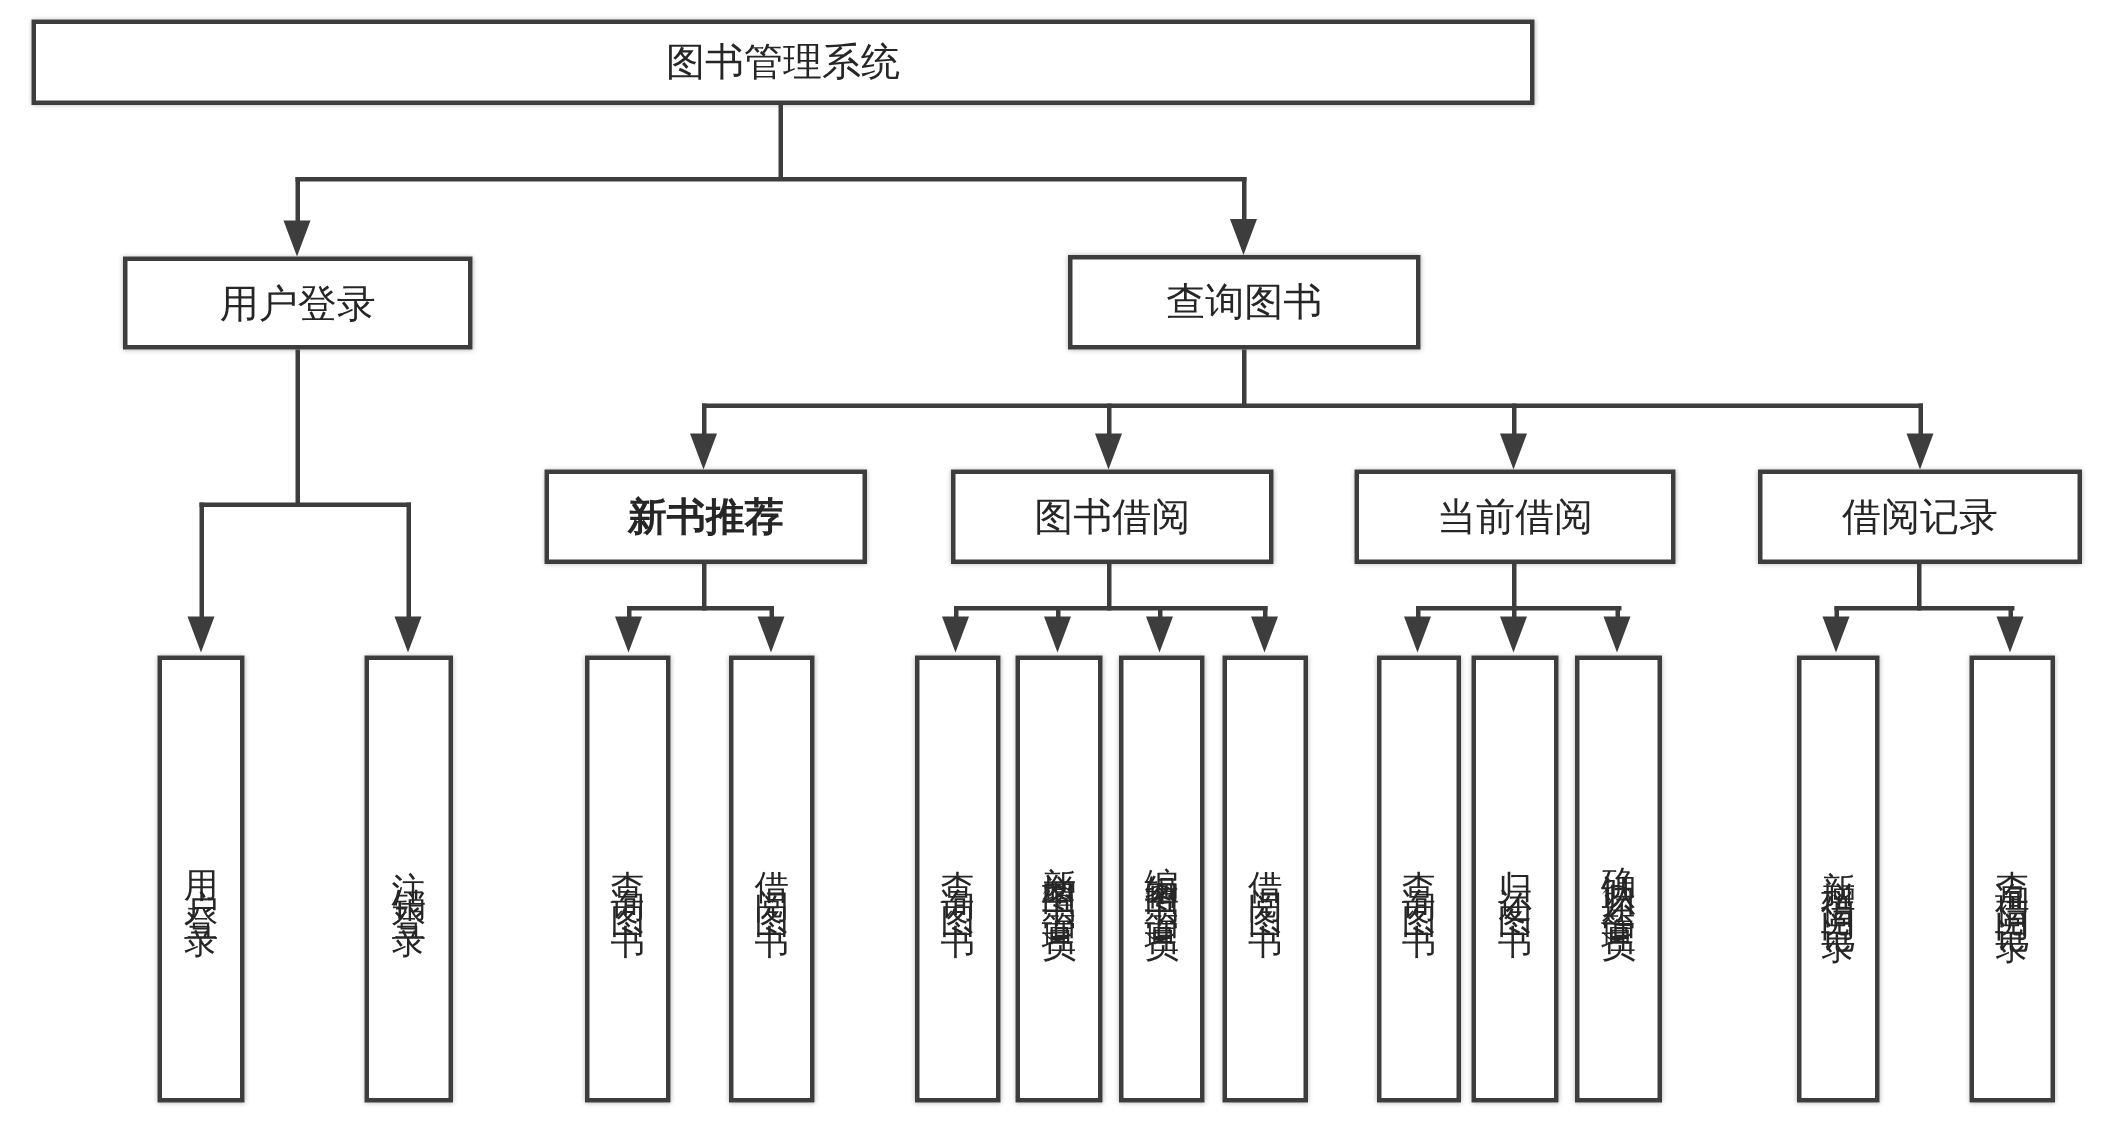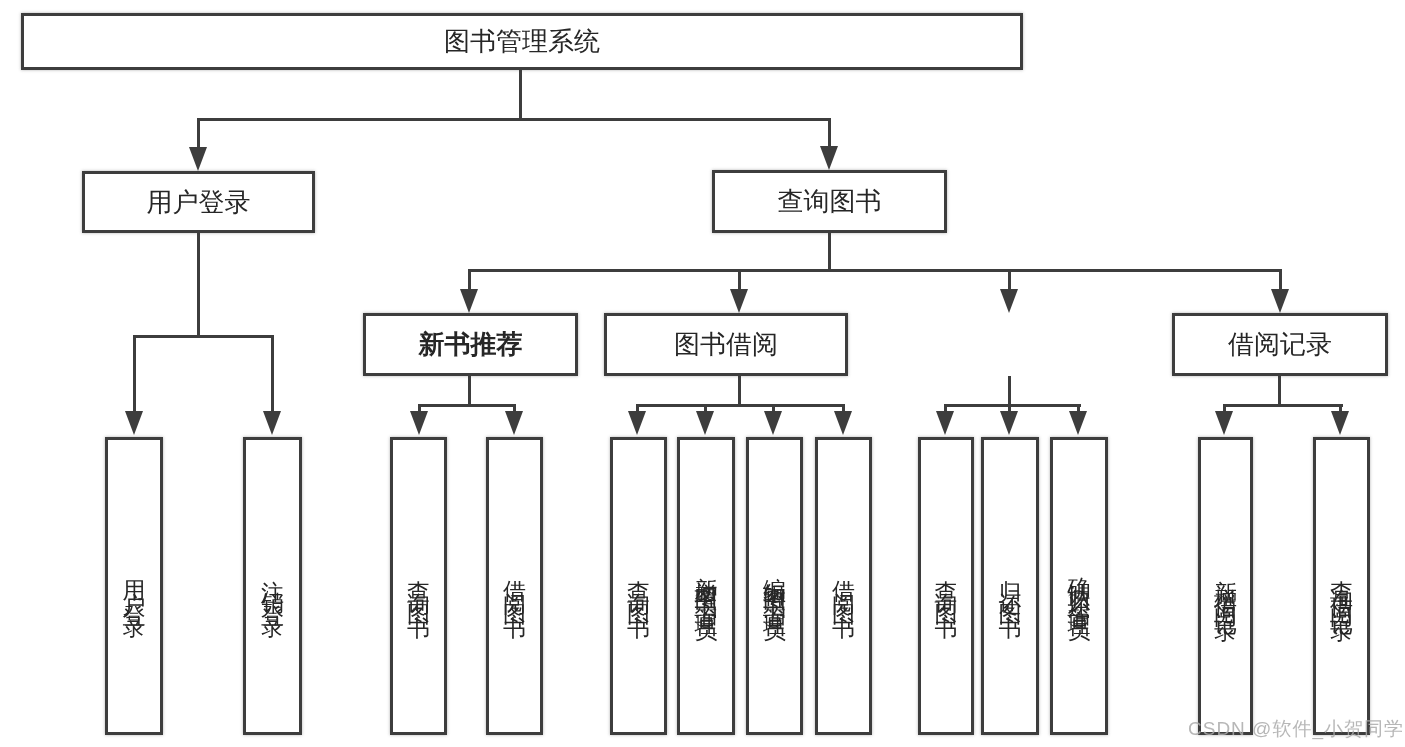--- a/index.html
+++ b/index.html
@@ -67,22 +67,25 @@
   <div class="line" style="left:738px;top:269px;width:3px;height:22px;"></div>
   <div class="ah" style="left:730px;top:289px;"></div>
   <div class="line" style="left:1008px;top:269px;width:3px;height:22px;"></div>
   <div class="ah" style="left:1000px;top:289px;"></div>
   <div class="line" style="left:1279px;top:269px;width:3px;height:22px;"></div>
   <div class="ah" style="left:1271px;top:289px;"></div>
 
   <div class="box" style="left:363px;top:313px;width:215px;height:63px;font-weight:bold;">
     <span class="hlabel">新书推荐</span>
   </div>
-  <div class="box" style="left:604px;top:313px;width:244px;height:63px;text-align:center;">
+  <div class="box" style="left:634px;top:313px;width:215px;height:63px;text-align:center;">
     <span class="hlabel">图书借阅</span>
+  </div>
+  <div class="box" style="left:903px;top:313px;width:214px;height:63px;">
+    <span class="hlabel">当前借阅</span>
   </div>
   <div class="box" style="left:1172px;top:313px;width:216px;height:63px;">
     <span class="hlabel">借阅记录</span>
   </div>
 
   <div class="line" style="left:468px;top:376px;width:3px;height:31px;"></div>
   <div class="line" style="left:418px;top:404px;width:98px;height:3px;"></div>
   <div class="line" style="left:418px;top:404px;width:3px;height:9px;"></div>
   <div class="ah" style="left:410px;top:411px;"></div>
   <div class="line" style="left:513px;top:404px;width:3px;height:9px;"></div>
@@ -152,15 +155,14 @@
     <span class="vlabel">确认归还（管理员）</span>
   </div>
 
   <div class="box leaf mid" style="left:1198px;top:437px;width:55px;height:298px;">
     <span class="vlabel">新增借阅记录</span>
   </div>
   <div class="box leaf mid" style="left:1313px;top:437px;width:57px;height:298px;">
     <span class="vlabel">查询借阅记录</span>
   </div>
 
-  <div class="watermark">CSDN @软件_小贺同学</div>
 
 </div>
 
 </body></html>

